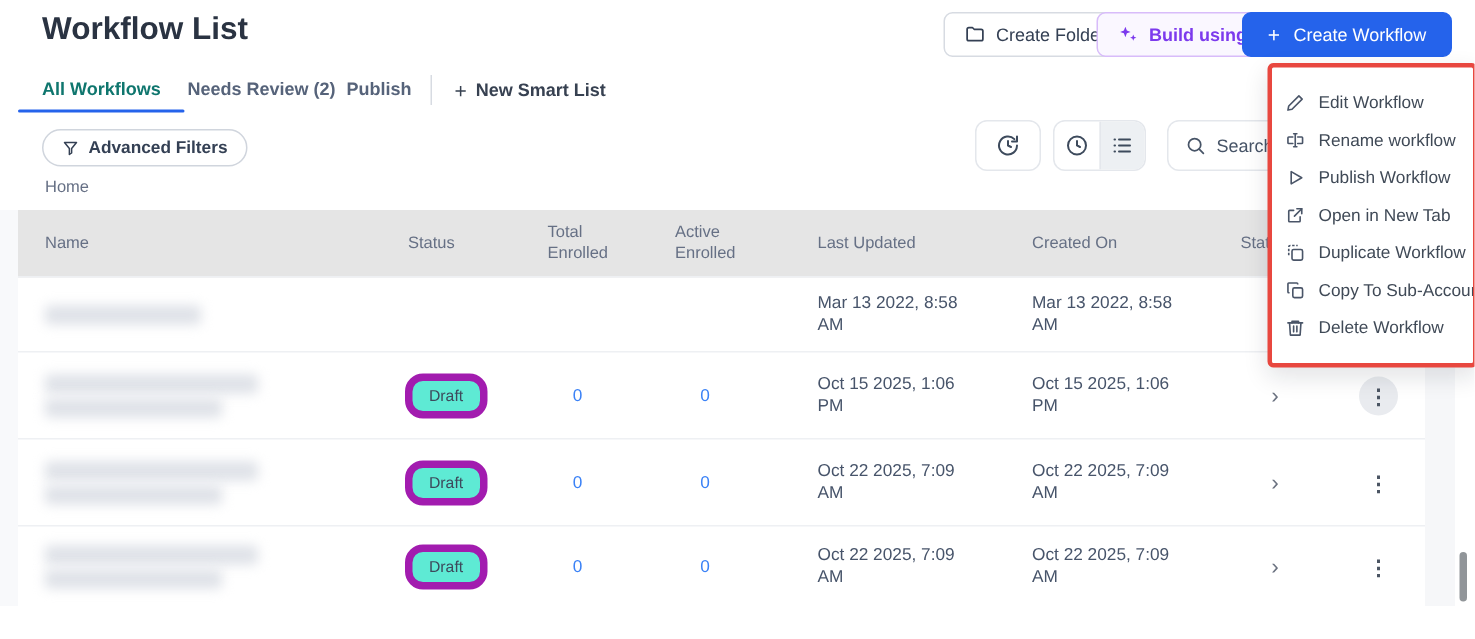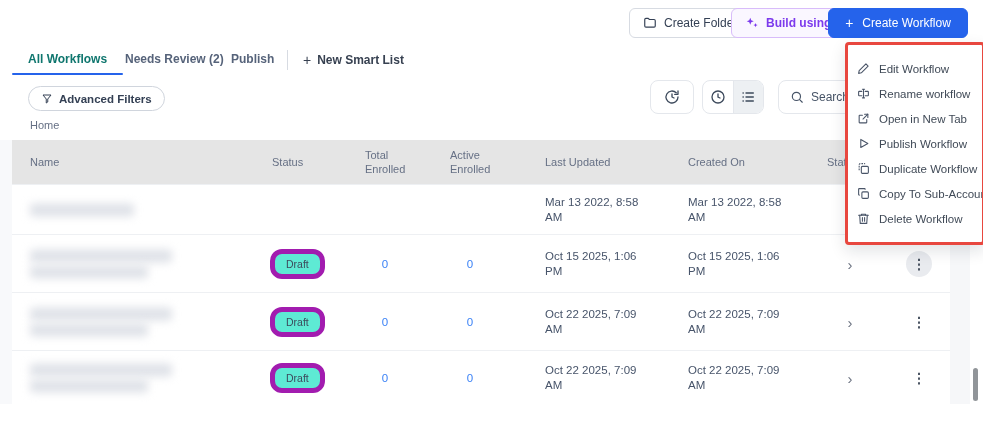--- a/index.html
+++ b/index.html
@@ -84,20 +84,21 @@
   .ctx-item svg { flex:0 0 auto; color:#4a5568; }
 
   .scroll-thumb { position:absolute; left:973px; top:368px; width:5px; height:33px;
     background:#919599; border-radius:3px; cursor:pointer; }
 </style>
 </head>
 <body>
 
 <div class="stage">
 
+  <div class="page-title">Workflow List</div>
 
   <div class="hdr-btn btn-folder">
     <span>
       <svg width="14" height="14" viewBox="0 0 24 24" fill="none" stroke="currentColor" stroke-width="2" stroke-linejoin="round">
           <path d="M3 7V6a2 2 0 0 1 2-2h4l2 2h8a2 2 0 0 1 2 2v9a2 2 0 0 1-2 2H5a2 2 0 0 1-2-2z"></path>
         </svg>
     </span>
     <span>Create Folder</span>
   </div>
 
@@ -261,35 +262,35 @@
           <svg width="13" height="13" viewBox="0 0 24 24" fill="none" stroke="currentColor" stroke-width="2" stroke-linecap="round" stroke-linejoin="round">
             <path d="M10 4h4M12 4v16M10 20h4"></path>
             <path d="M15 8h5a1 1 0 0 1 1 1v6a1 1 0 0 1-1 1h-5"></path>
             <path d="M9 8H4a1 1 0 0 0-1 1v6a1 1 0 0 0 1 1h5"></path>
           </svg>
         </span>
       <span>Rename workflow</span>
     </div>
     <div class="ctx-item">
       <span>
+          <svg width="13" height="13" viewBox="0 0 24 24" fill="none" stroke="currentColor" stroke-width="2" stroke-linejoin="round">
+            <path d="M7 4.5v15l13-7.5z"></path>
+          </svg>
+        </span>
+      <span>Publish Workflow</span>
+    </div>
+    <div class="ctx-item">
+      <span>
           <svg width="13" height="13" viewBox="0 0 24 24" fill="none" stroke="currentColor" stroke-width="2" stroke-linecap="round" stroke-linejoin="round">
             <path d="M14 4h6v6"></path>
             <path d="M20 4L11 13"></path>
             <path d="M18 14v5a1 1 0 0 1-1 1H5a1 1 0 0 1-1-1V7a1 1 0 0 1 1-1h5"></path>
           </svg>
         </span>
       <span>Open in New Tab</span>
-    </div>
-    <div class="ctx-item">
-      <span>
-          <svg width="13" height="13" viewBox="0 0 24 24" fill="none" stroke="currentColor" stroke-width="2" stroke-linejoin="round">
-            <path d="M7 4.5v15l13-7.5z"></path>
-          </svg>
-        </span>
-      <span>Publish Workflow</span>
     </div>
     <div class="ctx-item">
       <span>
           <svg width="13" height="13" viewBox="0 0 24 24" fill="none" stroke="currentColor" stroke-width="2" stroke-linejoin="round">
             <rect x="8" y="8" width="13" height="13" rx="2"></rect>
             <path d="M4 15V5a2 2 0 0 1 2-2h9" stroke-dasharray="3 2"></path>
           </svg>
         </span>
       <span>Duplicate Workflow</span>
     </div>

